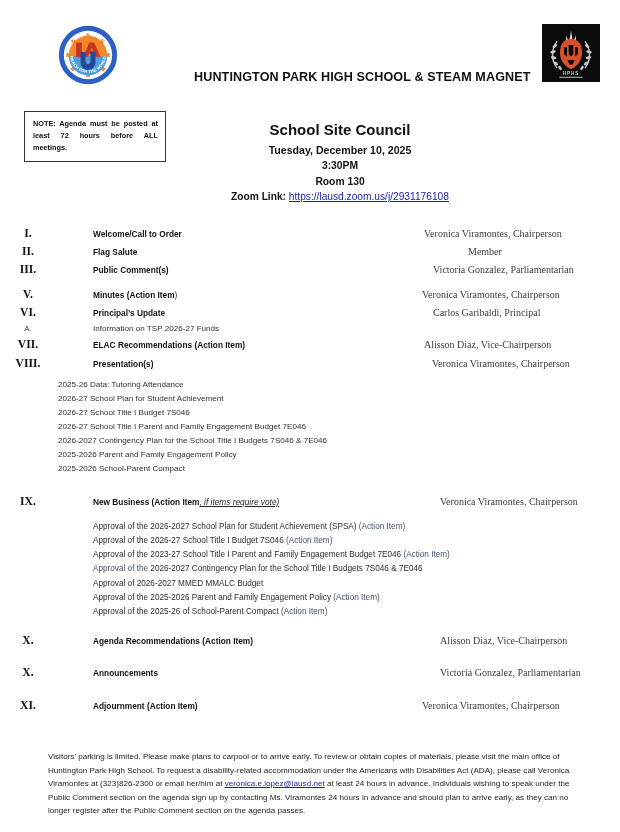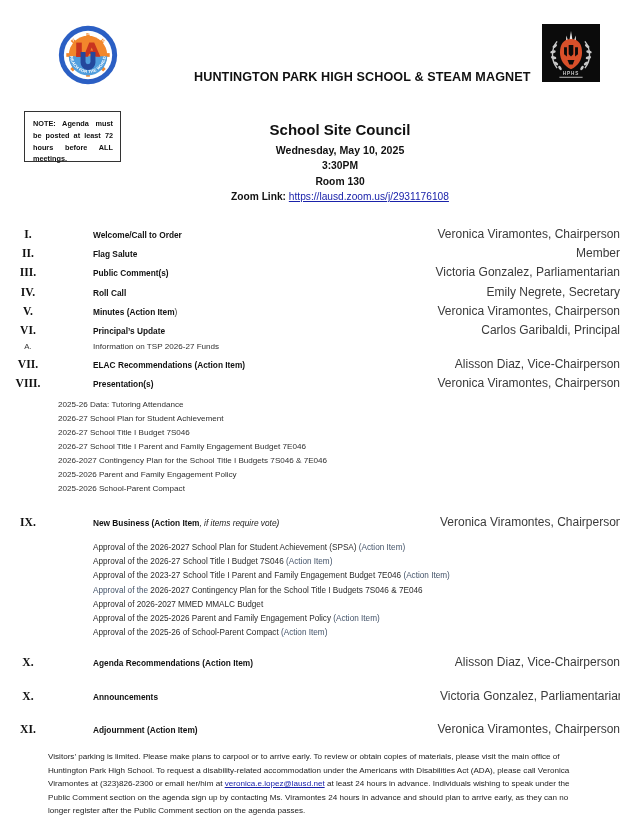--- a/index.html
+++ b/index.html
@@ -51,21 +51,21 @@
 
   
   .info-zone {
     position: relative;
     height: 123px;
   }
   .note-box {
     position: absolute;
     left: 24px;
     top: 6px;
-    width: 97px;
+    width: 142px;
     height: 51px;
     border: 1px solid #333;
     padding: 6px 7px 6px 8px;
     box-sizing: border-box;
     font-size: 7.3px;
     font-weight: bold;
     line-height: 1.62;
     text-align: justify;
     text-justify: inter-word;
     color: #111;
@@ -119,28 +119,28 @@
   }
   .topic {
     flex: 1 1 auto;
     font-size: 8.3px;
     font-weight: bold;
     color: #111;
     padding-left: 41px;
     box-sizing: border-box;
   }
   .topic .thin { font-weight: normal; color: #3a3a3a; }
-  .topic .ital { font-weight: normal; font-style: italic; color: #222; }
+  .topic .ital { font-weight: normal; font-style: italic; color: #222; text-decoration: underline; }
   .presenter {
     flex: 0 0 auto;
-    font-size: 12px;
+    font-size: 10px;
     color: #3b3b3b;
-    text-align: right;
     white-space: nowrap;
     padding-right: 0;
+    font-family: Liberation Serif, serif;
   }
 
   .r1  .presenter { width: 196px; }
   .r2  .presenter { width: 152px; }
   .r3  .presenter { width: 187px; }
   .r4  .presenter { width: 166px; }
   .r5  .presenter { width: 198px; }
   .r6  .presenter { width: 187px; }
   .r7  .presenter { width: 185px; }
   .r8  .presenter { width: 196px; }
@@ -277,21 +277,21 @@
   </div>
 
   <div class="school-title">HUNTINGTON PARK HIGH SCHOOL &amp; STEAM MAGNET</div>
 </div>
 
 <div class="info-zone">
   <div class="note-box">NOTE: Agenda must be posted at least 72 hours before ALL meetings.</div>
 
   <div class="meeting-info">
     <div class="line1">School Site Council</div>
-    <div class="line2">Wednesday, May 10, 2025</div>
+    <div class="line2">Tuesday, December 10, 2025</div>
     <div>3:30PM</div>
     <div>Room 130</div>
     <div class="zoom-line">
       <span>Zoom Link:</span>
       <a class="zoom-link" href="#">https://lausd.zoom.us/j/2931176108</a>
     </div>
   </div>
 </div>
 
 <div class="agenda">
@@ -310,25 +310,20 @@
   </div>
   <div class="spacer-6"></div>
 
   <div class="row r3">
     <div class="num">III.</div>
     <div class="topic">Public Comment(s)</div>
     <div class="presenter">Victoria Gonzalez, Parliamentarian</div>
   </div>
   <div class="spacer-6"></div>
 
-  <div class="row r4">
-    <div class="num">IV.</div>
-    <div class="topic">Roll Call</div>
-    <div class="presenter">Emily Negrete, Secretary</div>
-  </div>
   <div class="spacer-6"></div>
 
   <div class="row r5">
     <div class="num">V.</div>
     <div class="topic"><span>Minutes (Action Item</span><span class="thin">)</span></div>
     <div class="presenter">Veronica Viramontes, Chairperson</div>
   </div>
   <div class="spacer-6"></div>
 
   <div class="row r6">

